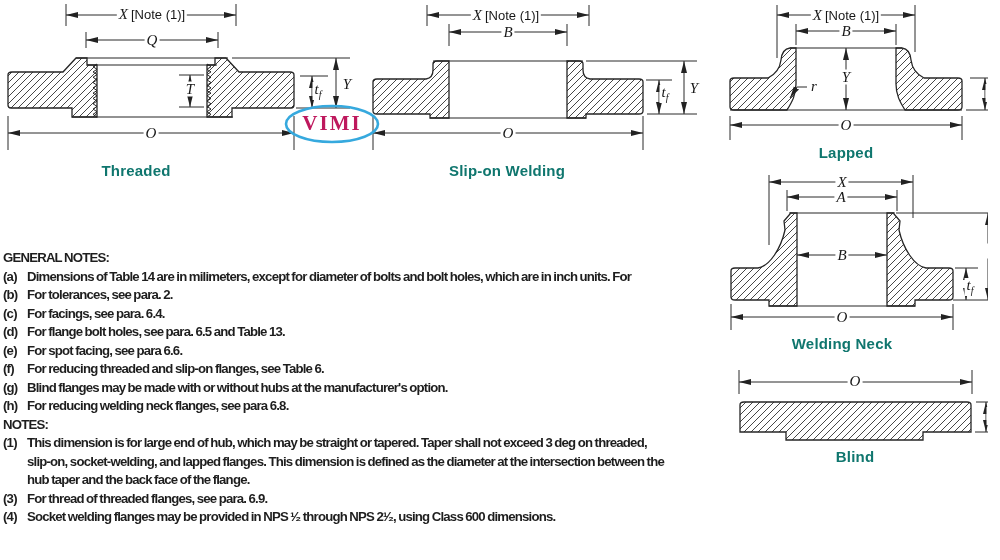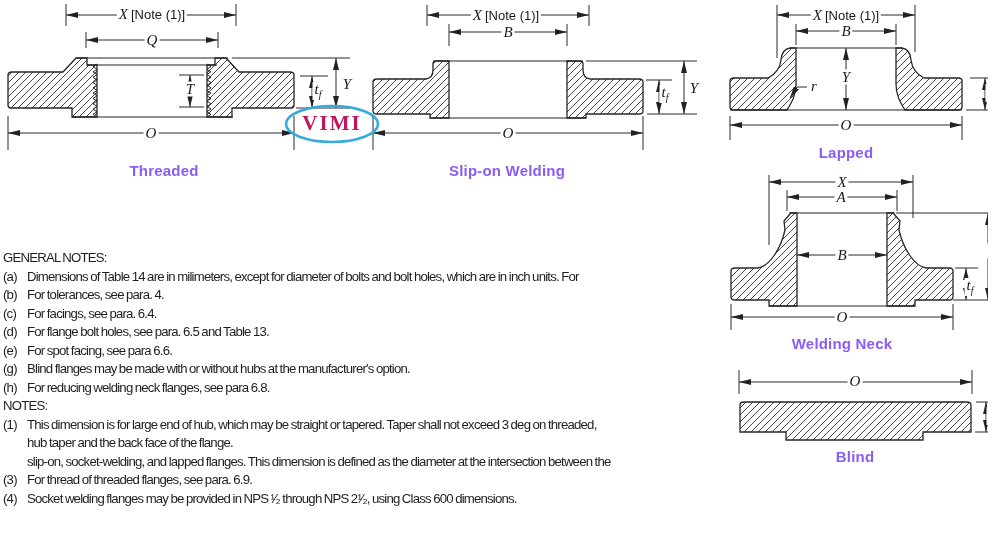--- a/index.html
+++ b/index.html
@@ -8,30 +8,30 @@
         font-family:"Liberation Sans",sans-serif;}
   #drawing{position:absolute;left:0;top:0;z-index:1;}
 
   
   .dim{position:absolute;z-index:2;transform:translate(-50%,-50%);
        font:italic 15px "Liberation Serif",serif;color:#171717;
        background:#ffffff;padding:0 2px;white-space:nowrap;line-height:1;}
   .dim .nrm{font-family:"Liberation Sans",sans-serif;font-style:normal;font-size:13px;margin-left:3px;}
   .dim sub{font-size:10px;font-style:italic;}
   .figlabel{position:absolute;z-index:2;transform:translate(-50%,-50%);
-       font:bold 15px "Liberation Sans",sans-serif;color:#8b5cf6;white-space:nowrap;letter-spacing:.2px;}
+       font:bold 15px "Liberation Sans",sans-serif;color:#0f766e;white-space:nowrap;letter-spacing:.2px;}
 
   
   .wmtext{position:absolute;z-index:3;transform:translate(-50%,-52%);
        font:bold 21px "Liberation Serif",serif;letter-spacing:2px;white-space:nowrap;}
 
   
   #notes{position:absolute;left:3px;top:249px;z-index:2;color:#1e1e1e;
          font-size:13.2px;line-height:18.5px;letter-spacing:-0.8px;word-spacing:-0.5px;}
-  .nl{white-space:nowrap;}
+  .nl{white-space:nowrap;font-weight:bold;}
   .nl .tag{display:inline-block;min-width:24px;white-space:nowrap;}
 </style>
 </head>
 <body>
 
 <div id="page">
 
 <svg id="drawing" width="1000" height="560" viewBox="0 0 1000 560">
   <defs>
     <pattern id="hp" width="7" height="7" patternUnits="userSpaceOnUse">
@@ -156,38 +156,39 @@
 <span class="dim" style="left:842px;top:182px"><i>X</i></span>
 <span class="dim" style="left:841px;top:197px"><i>A</i></span>
 <span class="dim" style="left:842px;top:255px"><i>B</i></span>
 <span class="dim" style="left:992px;top:251px"><i>Y</i></span>
 <span class="dim" style="left:970px;top:287px"><i>t</i><sub>f</sub></span>
 <span class="dim" style="left:842px;top:317px"><i>O</i></span>
 
 <span class="dim" style="left:855px;top:381px"><i>O</i></span>
 <span class="dim" style="left:992px;top:416px"><i>t</i><sub>f</sub></span>
 
-<div class="figlabel" style="left:164px;top:170px">Threaded</div>
+<div class="figlabel" style="left:136px;top:170px">Threaded</div>
 <div class="figlabel" style="left:507px;top:170px">Slip-on Welding</div>
 <div class="figlabel" style="left:846px;top:152px">Lapped</div>
 <div class="figlabel" style="left:842px;top:343px">Welding Neck</div>
 <div class="figlabel" style="left:855px;top:456px">Blind</div>
 
 <div class="wmtext" style="left:332px;top:124px;color:#be185d">VIMI</div>
 
 <div id="notes">
   <div class="nl"><span class="tag">GENERAL NOTES:</span><span></span></div>
   <div class="nl"><span class="tag">(a)</span><span>Dimensions of Table 14 are in milimeters, except for diameter of bolts and bolt holes, which are in inch units. For</span></div>
-  <div class="nl"><span class="tag">(b)</span><span>For tolerances, see para. 4.</span></div>
+  <div class="nl"><span class="tag">(b)</span><span>For tolerances, see para. 2.</span></div>
   <div class="nl"><span class="tag">(c)</span><span>For facings, see para. 6.4.</span></div>
   <div class="nl"><span class="tag">(d)</span><span>For flange bolt holes, see para. 6.5 and Table 13.</span></div>
   <div class="nl"><span class="tag">(e)</span><span>For spot facing, see para 6.6.</span></div>
+  <div class="nl"><span class="tag">(f)</span><span>For reducing threaded and slip-on flanges, see Table 6.</span></div>
   <div class="nl"><span class="tag">(g)</span><span>Blind flanges may be made with or without hubs at the manufacturer's option.</span></div>
   <div class="nl"><span class="tag">(h)</span><span>For reducing welding neck flanges, see para 6.8.</span></div>
   <div class="nl"><span class="tag">NOTES:</span><span></span></div>
   <div class="nl"><span class="tag">(1)</span><span>This dimension is for large end of hub, which may be straight or tapered. Taper shall not exceed 3 deg on threaded,</span></div>
+  <div class="nl"><span class="tag"></span><span>slip-on, socket-welding, and lapped flanges. This dimension is defined as the diameter at the intersection between the</span></div>
   <div class="nl"><span class="tag"></span><span>hub taper and the back face of the flange.</span></div>
-  <div class="nl"><span class="tag"></span><span>slip-on, socket-welding, and lapped flanges. This dimension is defined as the diameter at the intersection between the</span></div>
   <div class="nl"><span class="tag">(3)</span><span>For thread of threaded flanges, see para. 6.9.</span></div>
   <div class="nl"><span class="tag">(4)</span><span>Socket welding flanges may be provided in NPS ¹⁄₂ through NPS 2¹⁄₂, using Class 600 dimensions.</span></div>
 </div>
 
 </div>
 
 </body></html>

